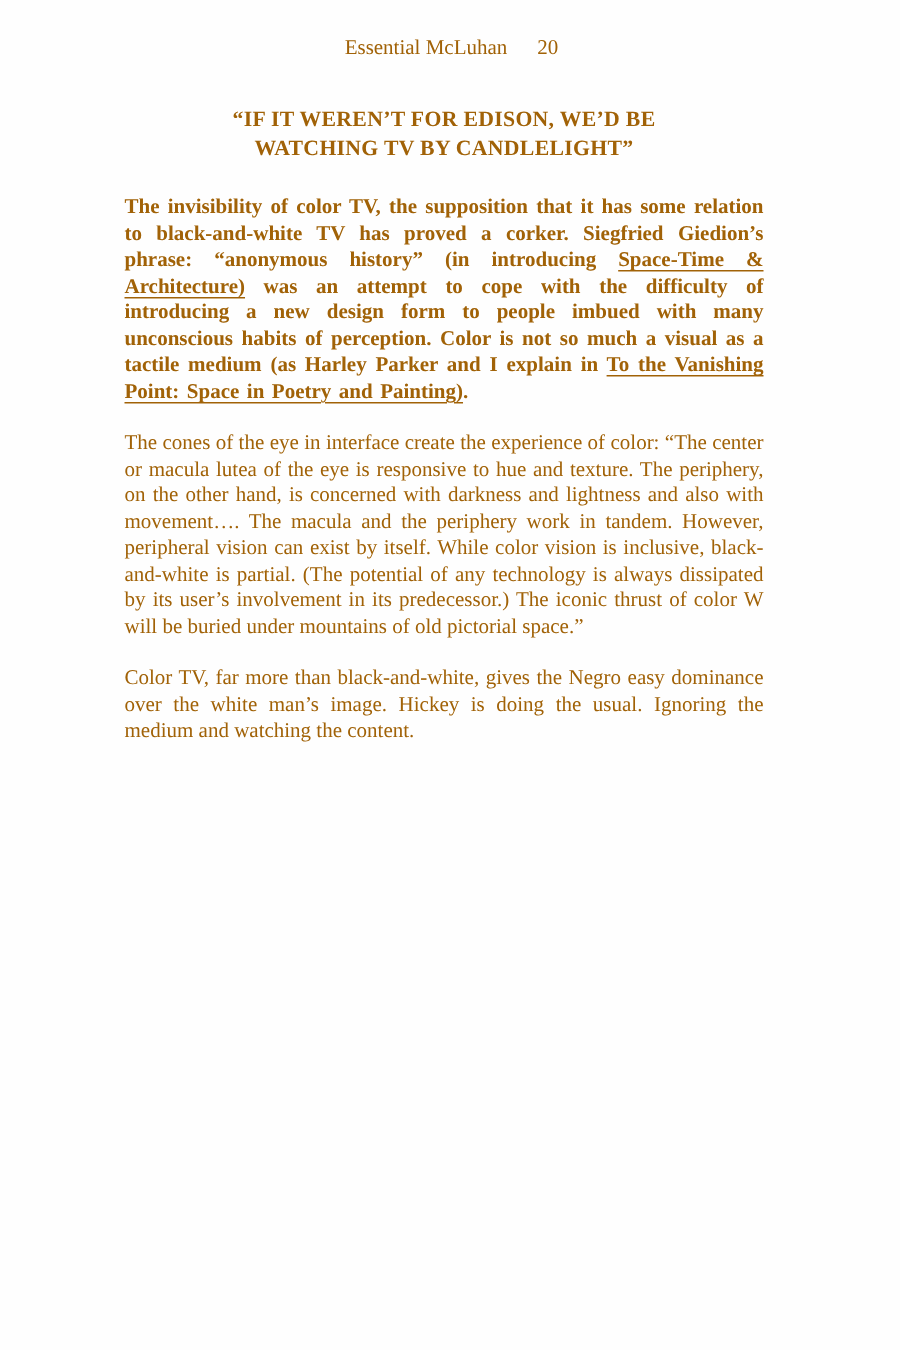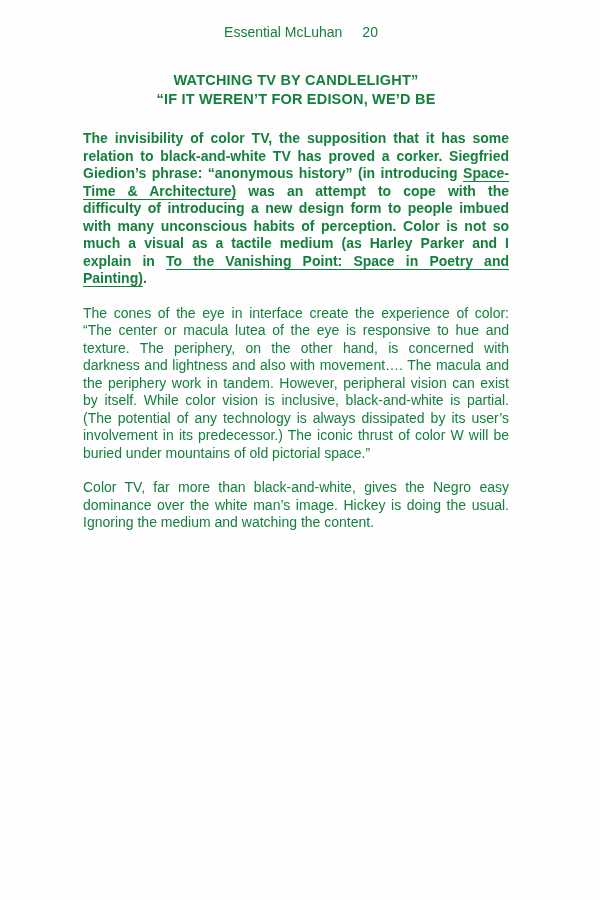--- a/index.html
+++ b/index.html
@@ -6,22 +6,22 @@
     margin: 0;
     padding: 0;
     background: #ffffff;
   }
   .page {
     position: relative;
     width: 600px;
     height: 900px;
     background: #fefefe;
     overflow: hidden;
-    font-family: Liberation Sans, sans-serif;
-    color: #15803d;
+    font-family: Liberation Serif, serif;
+    color: #a16207;
     box-sizing: border-box;
     padding-top: 24px;
   }
   .content {
     margin-left: 83px;
     width: 426px;
   }
   .running-header {
     text-align: center;
     font-size: 14px;
@@ -64,22 +64,22 @@
 
 <div class="page">
   <div class="content">
 
     <div class="running-header">
       <span>Essential McLuhan</span>
       <span>20</span>
     </div>
 
     <div class="section-title">
+      <div>“IF IT WEREN’T FOR EDISON, WE’D BE</div>
       <div>WATCHING TV BY CANDLELIGHT”</div>
-      <div>“IF IT WEREN’T FOR EDISON, WE’D BE</div>
     </div>
 
     <div class="body-text">
 
       <p class="para bold"><span>The invisibility of color TV, the supposition that it has some relation to black-and-white TV has proved a corker. Siegfried Giedion’s phrase: “anonymous history” (in introducing </span><span class="u">Space-Time &amp; Architecture)</span><span> was an attempt to cope with the difficulty of introducing a new design form to people imbued with many unconscious habits of perception. Color is not so much a visual as a tactile medium (as Harley Parker and I explain in </span><span class="u">To the Vanishing Point: Space in Poetry and Painting)</span><span>.</span></p>
 
       <p class="para"><span>The cones of the eye in interface create the experience of color: “The center or macula lutea of the eye is responsive to hue and texture. The periphery, on the other hand, is concerned with darkness and lightness and also with movement…. The macula and the periphery work in tandem. However, peripheral vision can exist by itself. While color vision is inclusive, black-and-white is partial. (The potential of any technology is always dissipated by its user’s involvement in its predecessor.) The iconic thrust of color W will be buried under mountains of old pictorial space.”</span></p>
 
 
       <p class="para"><span>Color TV, far more than black-and-white, gives the Negro easy dominance over the white man’s image. Hickey is doing the usual. Ignoring the medium and watching the content.</span></p>

